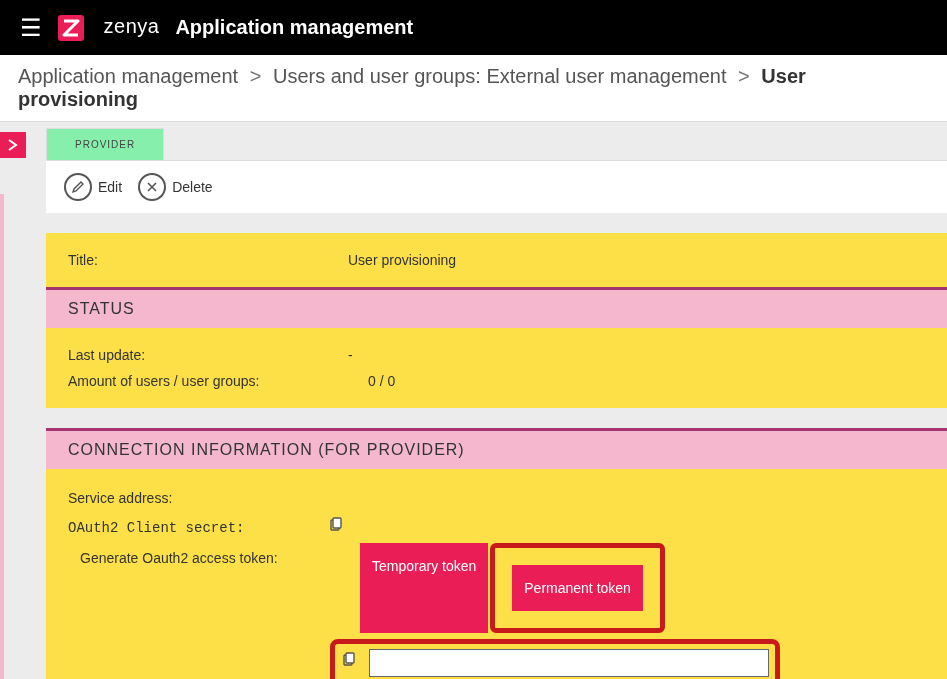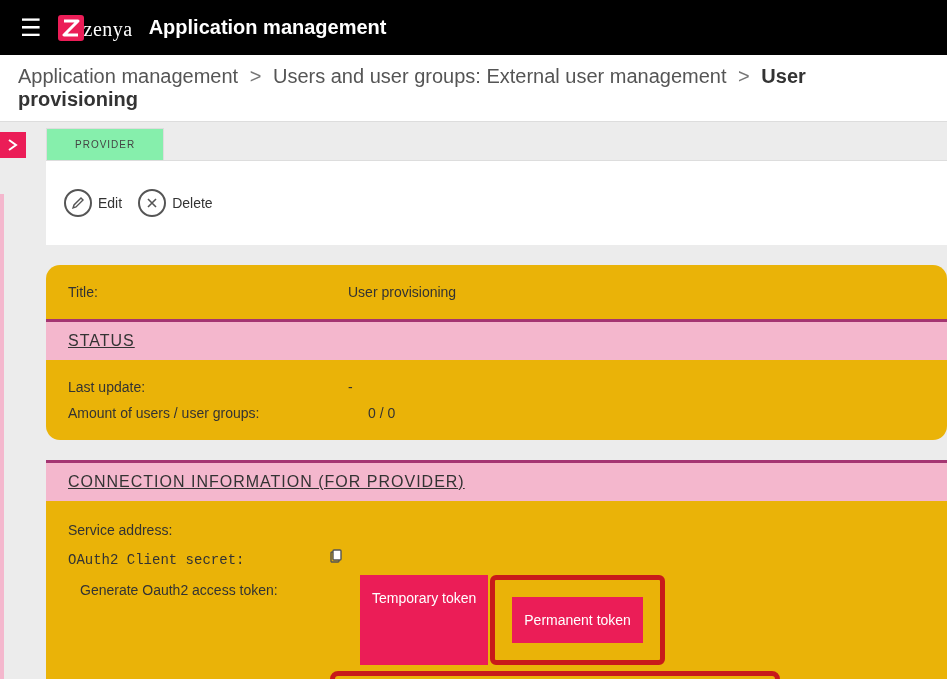--- a/index.html
+++ b/index.html
@@ -20,23 +20,22 @@
       padding: 0 20px;
       gap: 16px;
     }
     .hamburger {
       color: #fff;
       font-size: 24px;
       cursor: pointer;
     }
     .logo-wrap {
       display: flex;
-      align-items: flex-end;
-      gap: 0;
-      font-family: Liberation Serif, serif;
+      align-items: flex-start;
+      gap: 20px;
     }
     .logo-icon {
       width: 26px;
       height: 26px;
       background: #eb1d57;
       border-radius: 3px;
       display: flex;
       align-items: center;
       justify-content: center;
       color: #fff;
@@ -97,21 +96,21 @@
       padding: 10px 28px;
       font-size: 10px;
       letter-spacing: 1px;
       border: 1px solid #ddd;
       border-bottom: none;
       color: #444;
     }
     .panel {
       background: #fff;
       border-top: 1px solid #ddd;
-      padding: 28px 18px;
+      padding: 12px 18px;
       margin-bottom: 20px;
     }
     .action-row {
       display: flex;
       align-items: center;
       gap: 6px;
     }
     .icon-circle {
       width: 28px;
       height: 28px;
@@ -124,23 +123,22 @@
     }
     .action-btn {
       display: flex;
       align-items: center;
       gap: 6px;
       cursor: pointer;
       color: #333;
       margin-right: 10px;
     }
     .panel-section {
-      background: #eab308;
+      background: #fde047;
       margin-bottom: 20px;
-      border-radius: 14px;
     }
     .field-grid {
       padding: 14px 22px;
     }
     .field-row {
       display: flex;
       line-height: 26px;
     }
     .field-label {
       width: 280px;
@@ -150,21 +148,20 @@
     .section-divider {
       height: 3px;
       background: #a43572;
     }
     .section-header {
       background: #f4b7cd;
       padding: 10px 22px;
       font-size: 16px;
       letter-spacing: 1px;
       color: #333;
-      text-decoration: underline;
     }
     .copy-icon {
       display: inline-block;
       cursor: pointer;
     }
     .token-btns {
       display: flex;
     }
     .tok-btn {
       background: #eb1d57;

